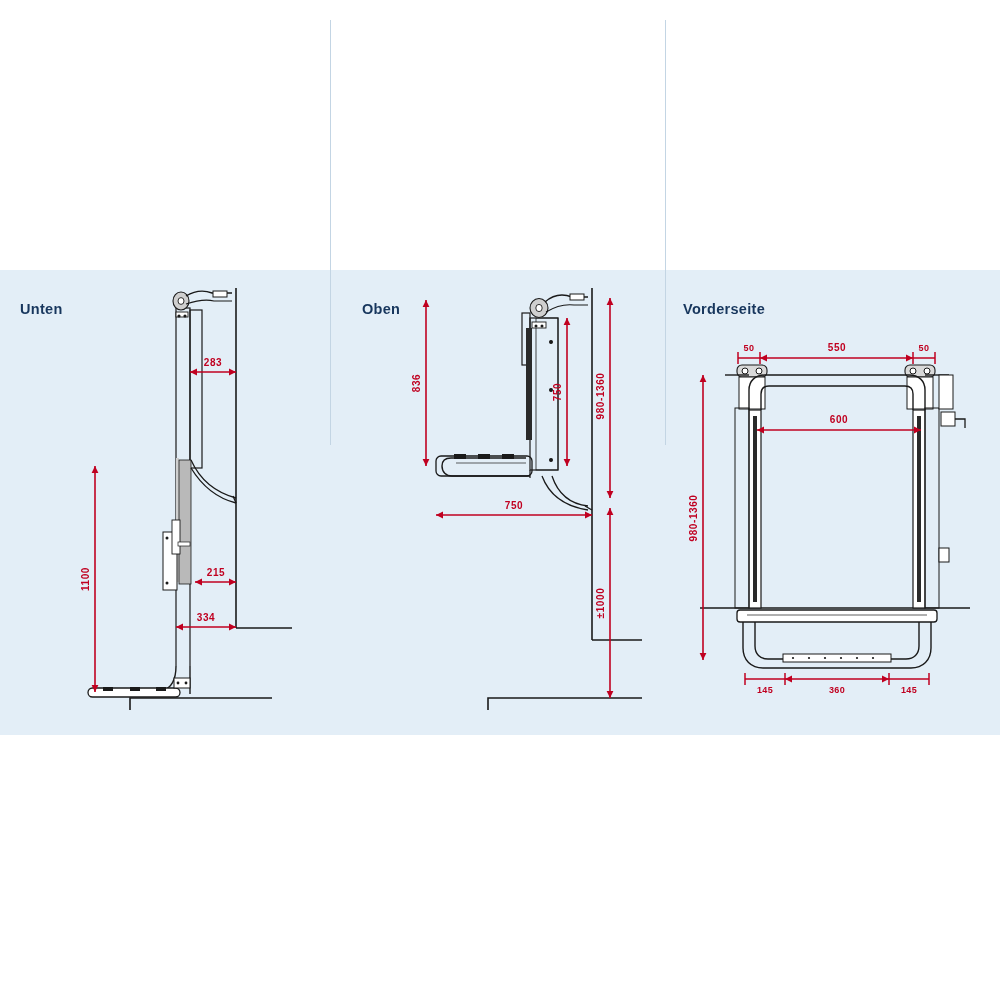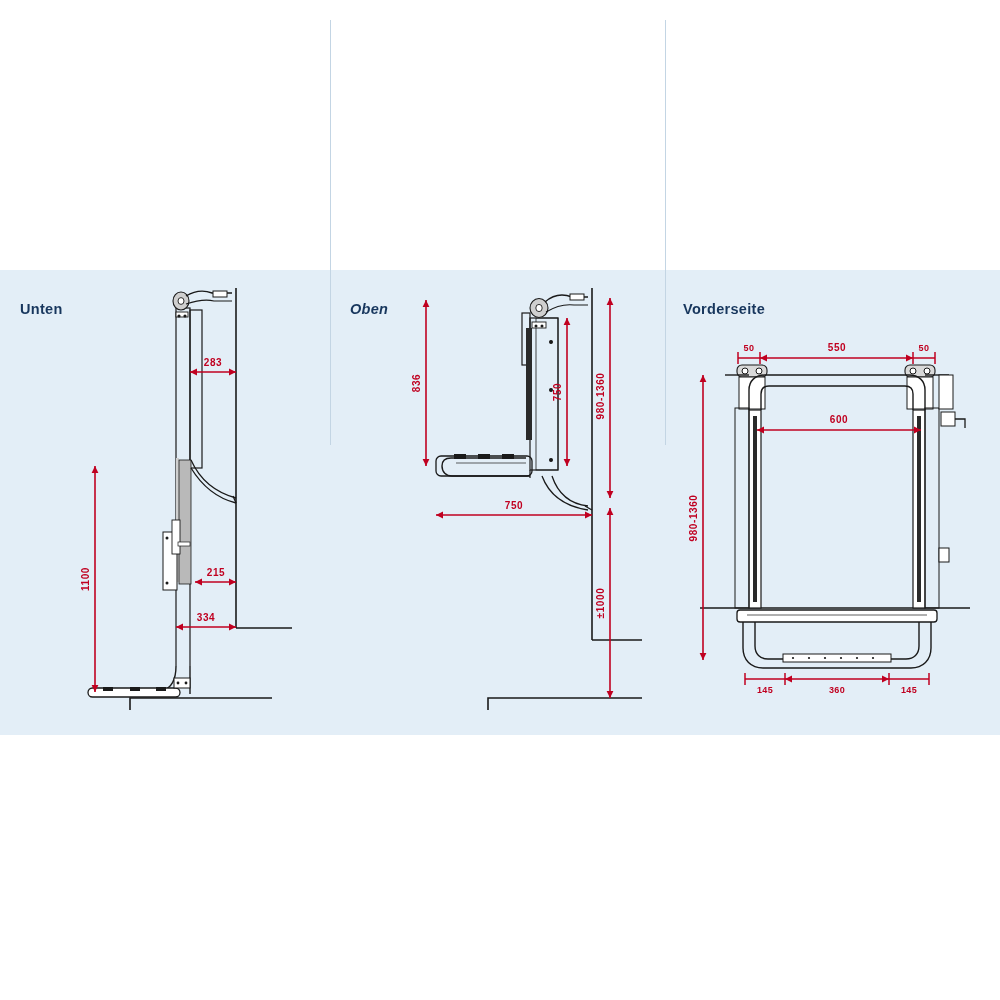--- a/index.html
+++ b/index.html
@@ -148,21 +148,21 @@
       <g>
         <path d="M176,357 L236,357" stroke="#c00020" stroke-width="1.6" fill="none"></path>
         <path d="M176,357 l7,-3.4 0,6.8 z" fill="#c00020"></path>
         <path d="M236,357 l-7,-3.4 0,6.8 z" fill="#c00020"></path>
         <text class="dimtext" x="206" y="351" text-anchor="middle">334</text>
       </g>
     </svg>
   </div>
 
   <div class="panel" id="panel-oben" style="left:330px;top:270px;">
-    <div class="panel-title" id="title-oben" style="left:20px;font-style:italic;">Oben</div>
+    <div class="panel-title" id="title-oben" style="left:32px;">Oben</div>
 
     <svg width="335" height="465" viewBox="0 0 335 465">
       <g fill="none" stroke="#1a1a1a" stroke-width="1.6">
         <path d="M262,18 L262,370"></path>
         <path d="M262,370 L312,370"></path>
         <path d="M158,440 L158,428 L312,428"></path>
       </g>
 
       <g fill="none" stroke="#1a1a1a" stroke-width="1.2">
         <rect x="192" y="43" width="8" height="52"></rect>

